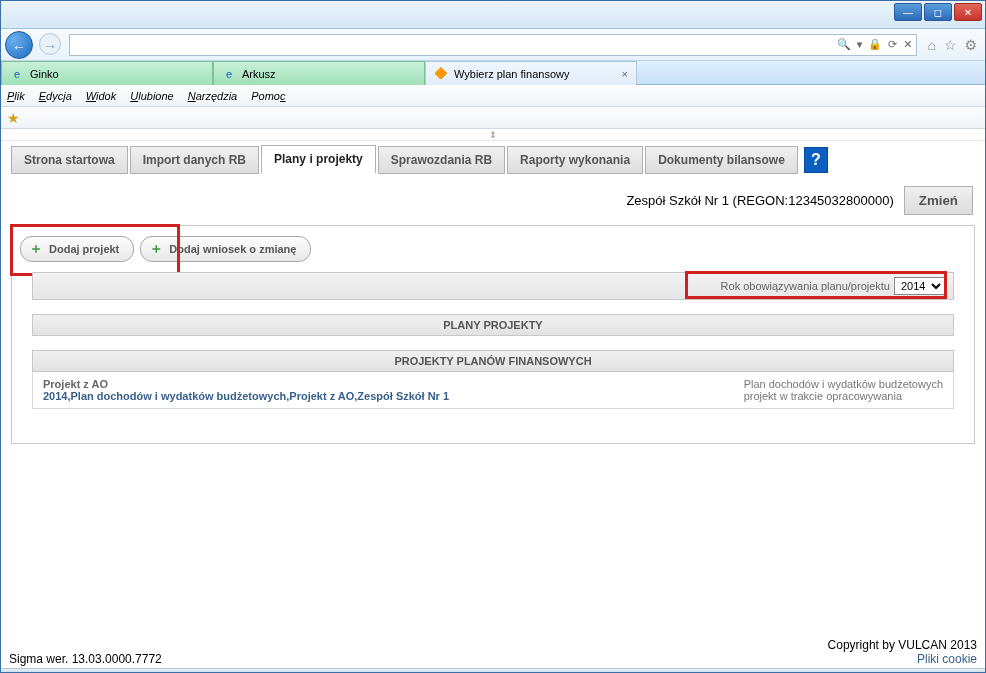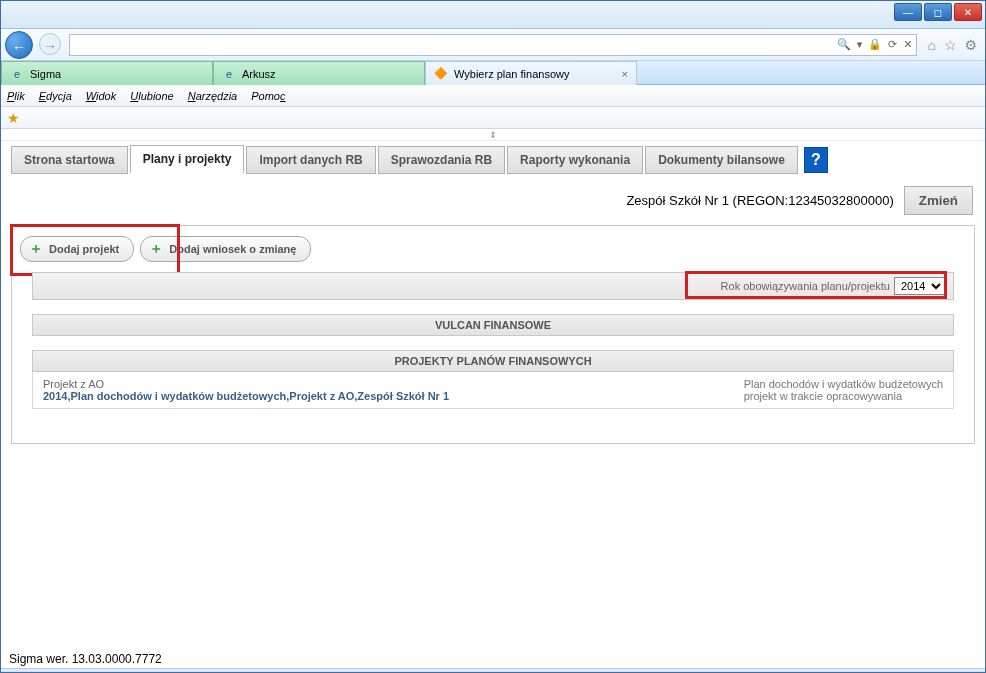--- a/index.html
+++ b/index.html
@@ -54,21 +54,21 @@
   .plus-icon { color: #3a9a3a; font-size: 14px; font-weight: bold; }
   .red-box { position: absolute; border: 3px solid #d02020; pointer-events: none; }
   .red-box.btn-hl { left: -2px; top: -2px; width: 170px; height: 52px; }
   .red-box.year-hl { right: 6px; top: -2px; width: 262px; height: 28px; }
   .row-panel.right { justify-content: flex-end; color: #666; font-size: 11px; position: relative; margin: 0 20px; padding-left: 8px; }
   .year-sel { border: 1px solid #888; background: #fff; font-size: 11px; padding: 1px 2px; margin-left: 4px; }
   .sect  { margin: 14px 20px 0 20px; }
   .sect-header { background: linear-gradient(to bottom, #f0f0f0, #e2e2e2); border: 1px solid #c8c8c8; text-align: center; padding: 4px 0; font-size: 11px; font-weight: bold; color: #555; }
   .proj-row { border: 1px solid #d8d8d8; border-top: none; padding: 6px 10px; display: flex; justify-content: space-between; font-size: 11px; }
   .proj-left { color: #666; }
-  .proj-left .title { font-weight: normal; }
+  .proj-left .title { font-weight: bold; }
   .proj-left .desc { color: #385f8a; font-weight: bold; }
   .proj-right { color: #777; }
   .footer { margin-top: auto; display: flex; justify-content: space-between; align-items: flex-end; padding: 4px 8px 2px 8px; font-size: 12px; }
   .footer-right { text-align: right; }
   .footer-right .cookies { color: #385f8a; cursor: pointer; }
   .status-bar { height: 4px; background: linear-gradient(to bottom, #e8f0f8, #d0e0f0); border-top: 1px solid #b8c8d8; }
   .panel-wrap { position: relative; }
 </style>
 </head>
 <body>
@@ -107,21 +107,21 @@
     <div class="browser-icons">
       <span>⌂</span>
       <span>☆</span>
       <span>⚙</span>
     </div>
   </div>
 
   <div class="tab-strip">
     <div class="tab">
       <span class="tab-icon ie-icon">e</span>
-      <span>Sigma</span>
+      <span>Ginko</span>
     </div>
     <div class="tab">
       <span class="tab-icon ie-icon">e</span>
       <span>Arkusz</span>
     </div>
     <div class="tab inactive">
       <span class="tab-icon">🔶</span>
       <span>Wybierz plan finansowy</span>
       <span class="close-x">×</span>
     </div>
@@ -138,22 +138,22 @@
 
   <div class="fav-bar">
     <span class="fav-icon">★</span>
   </div>
 
 
   <div class="resize-handle">⇕</div>
 
   <div class="app-nav">
     <div class="app-tab">Strona startowa</div>
+    <div class="app-tab">Import danych RB</div>
     <div class="app-tab active">Plany i projekty</div>
-    <div class="app-tab">Import danych RB</div>
     <div class="app-tab">Sprawozdania RB</div>
     <div class="app-tab">Raporty wykonania</div>
     <div class="app-tab">Dokumenty bilansowe</div>
     <div class="help-btn">?</div>
   </div>
 
   <div class="context-bar">
     <span>Zespół Szkół Nr 1 (REGON:12345032800000)</span>
     <button class="zmien-btn">Zmień</button>
   </div>
@@ -175,21 +175,21 @@
 
       <div class="row-panel right">
         <div class="red-box year-hl"></div>
         <span>Rok obowiązywania planu/projektu</span>
         <select class="year-sel">
           <option>2014</option>
         </select>
       </div>
 
       <div class="sect">
-        <div class="sect-header">VULCAN FINANSOWE</div>
+        <div class="sect-header">PLANY PROJEKTY</div>
       </div>
 
       <div class="sect" style="margin-bottom:34px;">
         <div class="sect-header">PROJEKTY PLANÓW FINANSOWYCH</div>
         <div class="proj-row">
           <div class="proj-left">
             <div class="title">Projekt z AO</div>
             <div class="desc">2014,Plan dochodów i wydatków budżetowych,Projekt z AO,Zespół Szkół Nr 1</div>
           </div>
           <div class="proj-right">
@@ -197,16 +197,20 @@
             <div>projekt w trakcie opracowywania</div>
           </div>
         </div>
       </div>
 
     </div>
   </div>
 
   <div class="footer">
     <div>Sigma wer. 13.03.0000.7772</div>
+    <div class="footer-right">
+      <div>Copyright by VULCAN 2013</div>
+      <div class="cookies">Pliki cookie</div>
+    </div>
   </div>
 
   <div class="status-bar"></div>
 </div>
 
 </body></html>

